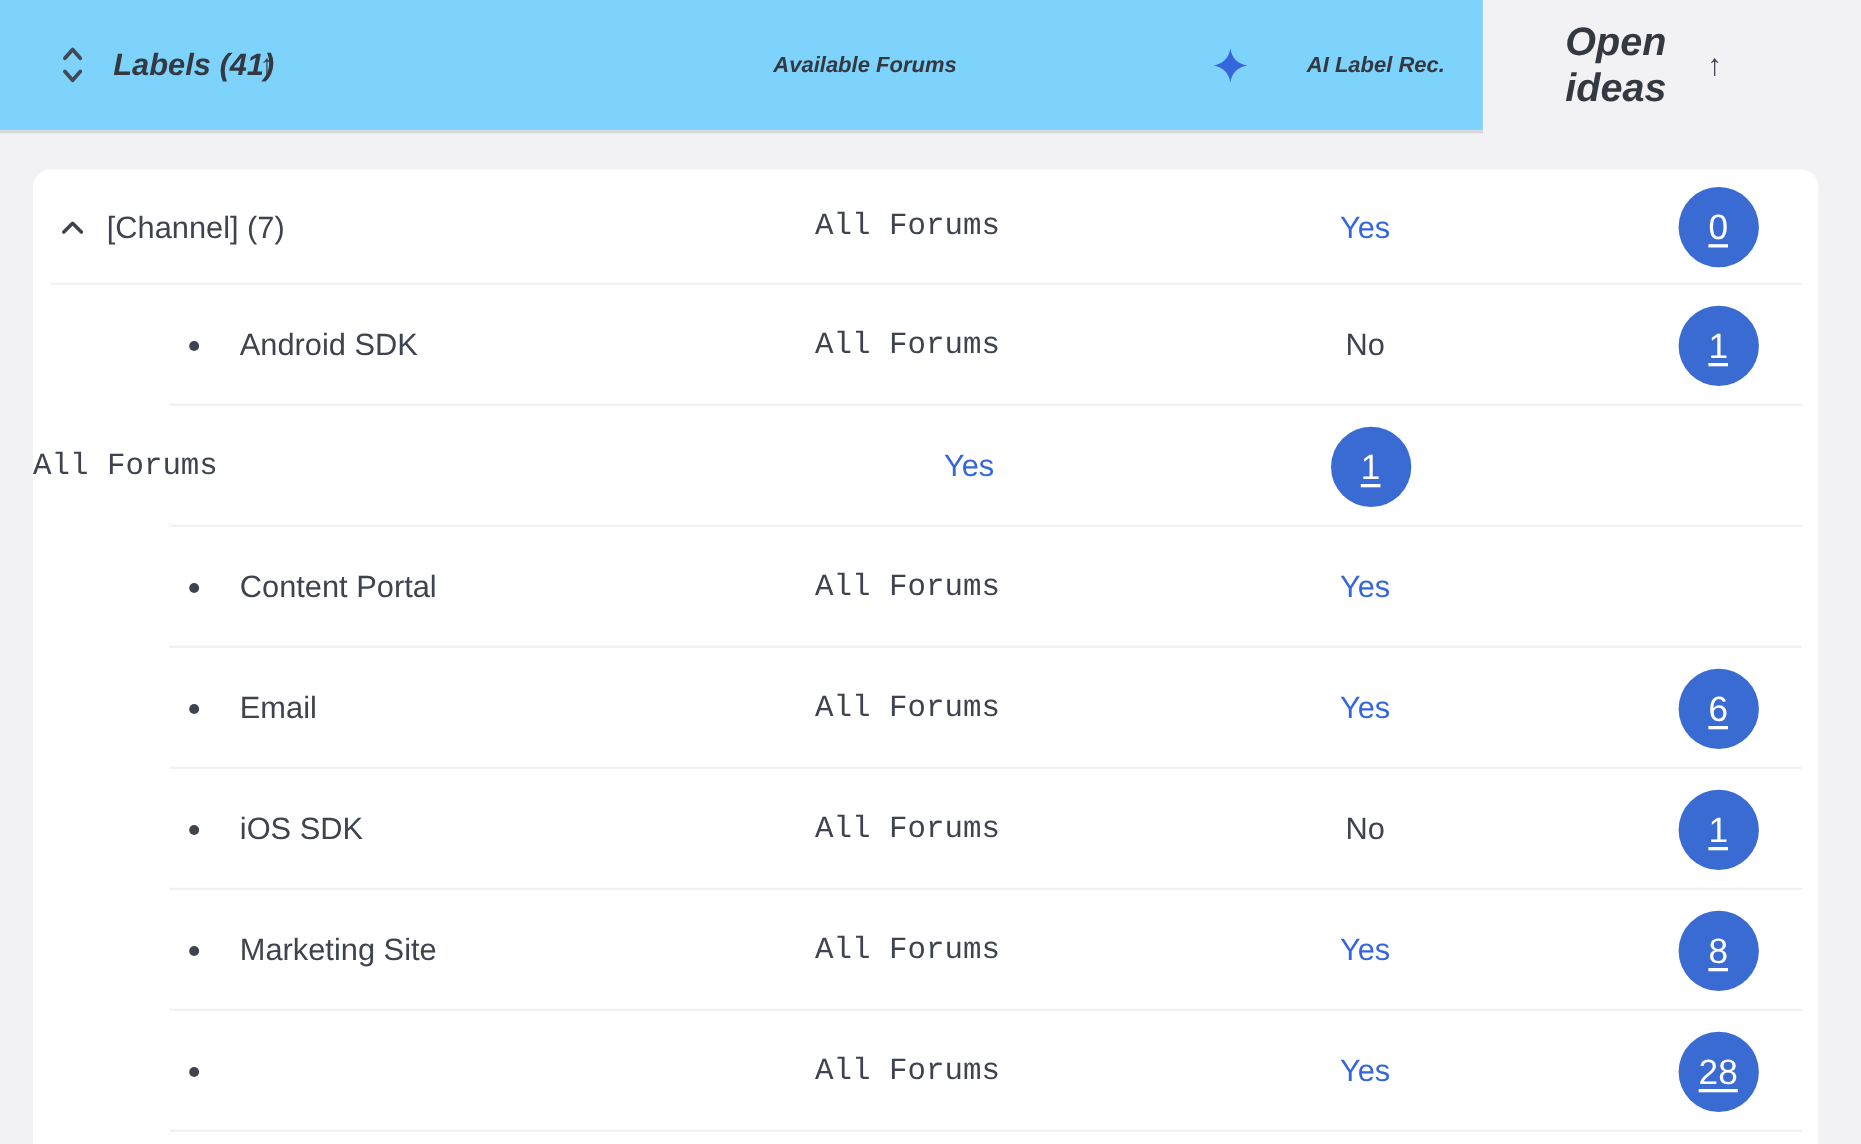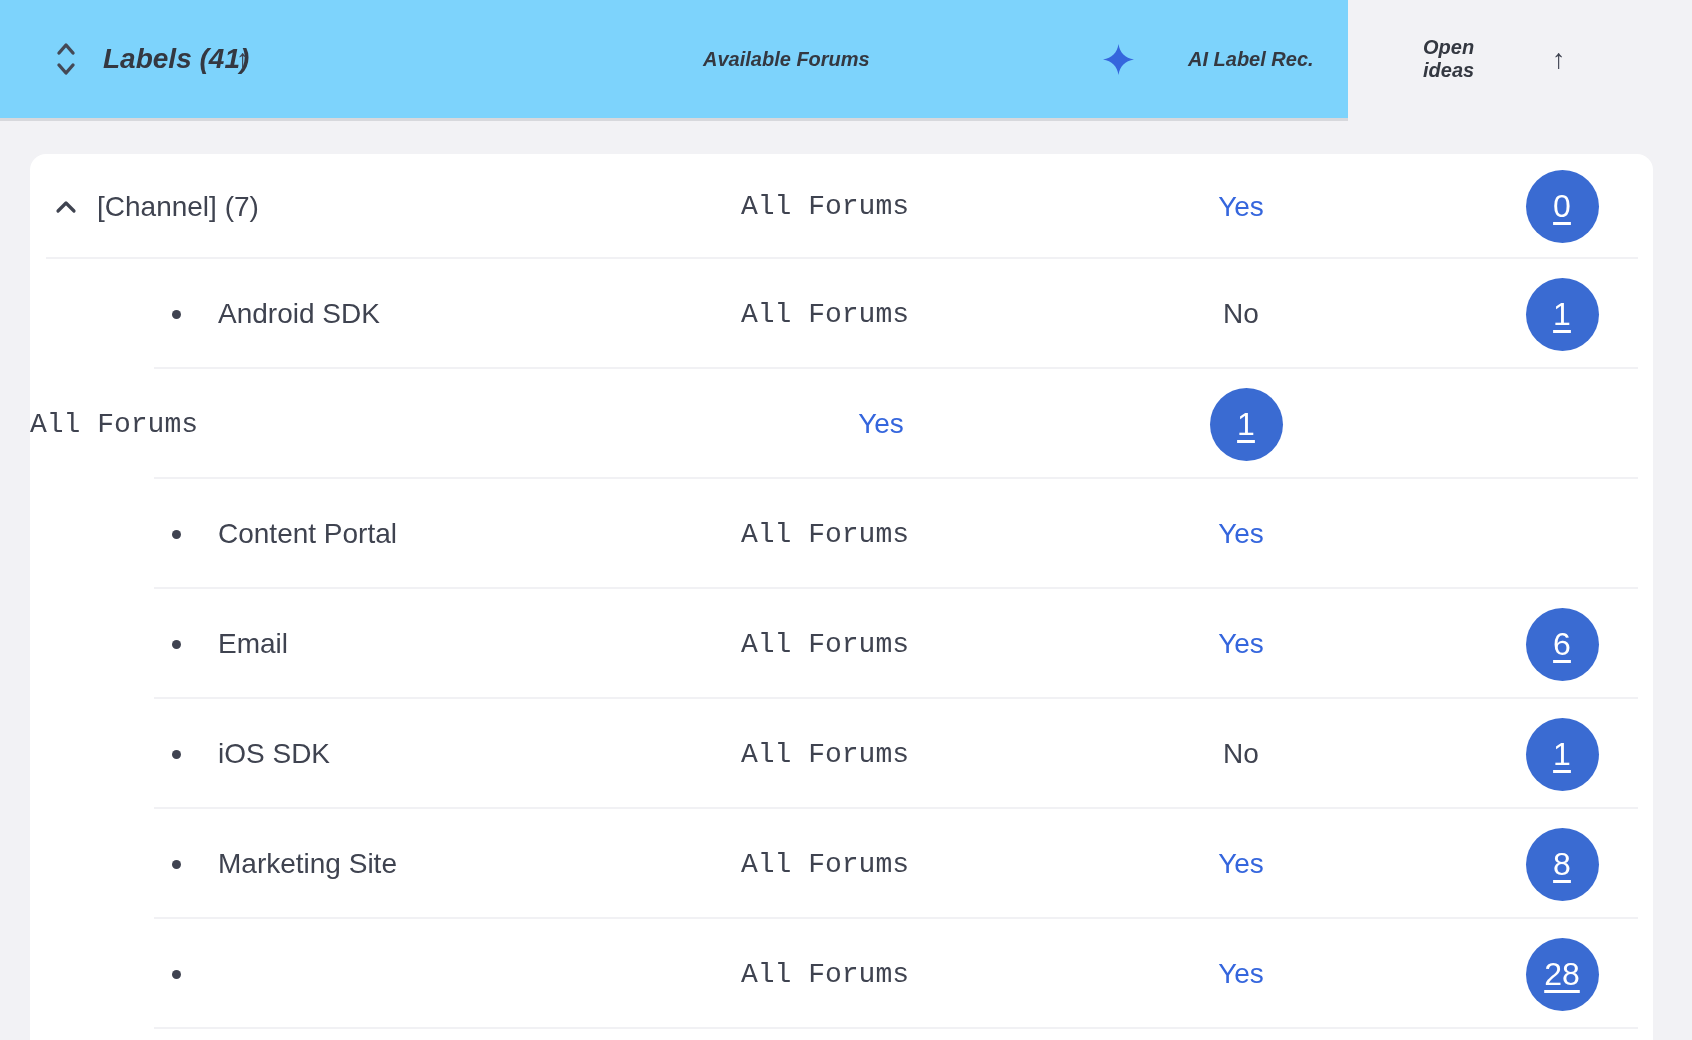--- a/index.html
+++ b/index.html
@@ -16,21 +16,21 @@
     position:absolute;left:0;top:0;width:1348px;height:118px;
     background:#7dd3fc;border-bottom:3px solid #d7d8dc;font-style:italic;
   }
   .h-item{position:absolute;top:0;height:118px;display:flex;align-items:center;}
   .h-sort{left:55px;}
   .h-labels{left:103px;font-size:28px;font-weight:700;color:#343841;}
   .h-arrow-1{left:236px;font-size:27px;color:#3f4350;font-weight:400;}
   .h-forums{left:703px;font-size:20px;font-weight:700;color:#343841;}
   .h-sparkle{left:1103px;}
   .h-ai{left:1188px;font-size:20px;font-weight:700;color:#343841;}
-  .h-ideas{left:1423px;font-size:20px;font-weight:700;color:#343841;}
+  .h-ideas{left:1423px;font-size:36px;font-weight:700;color:#343841;}
   .h-arrow-2{left:1552px;font-size:27px;color:#3f4350;font-weight:400;}
 
   
   .card{
     position:absolute;left:30px;top:154px;width:1623px;height:920px;
     background:#ffffff;border-radius:16px 16px 0 0;
   }
 
   .row{
     position:relative;display:grid;

